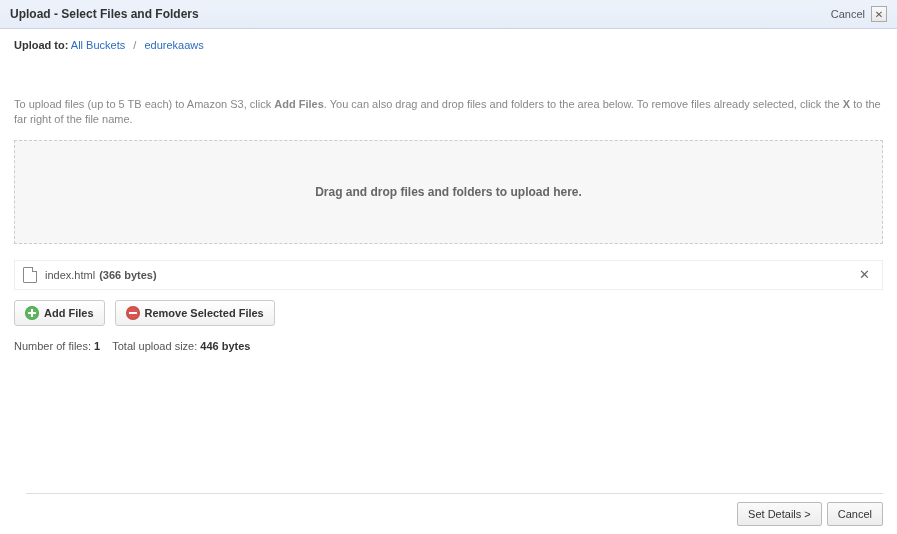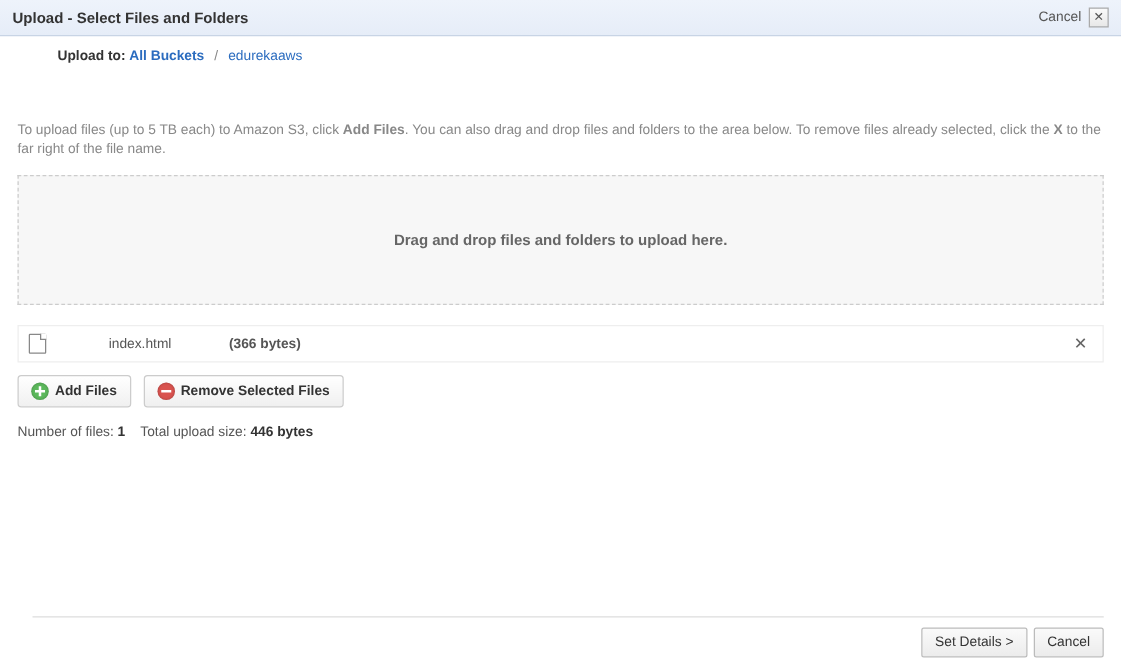--- a/index.html
+++ b/index.html
@@ -1,15 +1,15 @@
 <!DOCTYPE html>
 <html><head>
   <meta charset="utf-8">
   <style>
-    * { box-sizing: border-box; margin: 0; padding: 0; gap: 42px; }
+    * { box-sizing: border-box; margin: 0; padding: 0; }
     body {
       font-family: Verdana, Arial, sans-serif;
       font-size: 11px;
       color: #333;
       background: #fff;
       width: 897px;
       height: 534px;
       position: relative;
     }
     .dialog-header {
@@ -47,25 +47,24 @@
       cursor: pointer;
       color: #555;
     }
     .breadcrumb-row {
       padding: 10px 14px 6px 14px;
       font-size: 11px;
     }
     .breadcrumb-label {
       font-weight: bold;
       color: #333;
-      margin-left: 32px;
     }
     .breadcrumb-link {
       color: #2b6cbf;
-      font-weight: bold;
+      font-weight: normal;
       cursor: pointer;
     }
     .breadcrumb-sep {
       color: #888;
       margin: 0 5px;
     }
     .breadcrumb-current {
       color: #2b6cbf;
       font-weight: normal;
       cursor: pointer;

